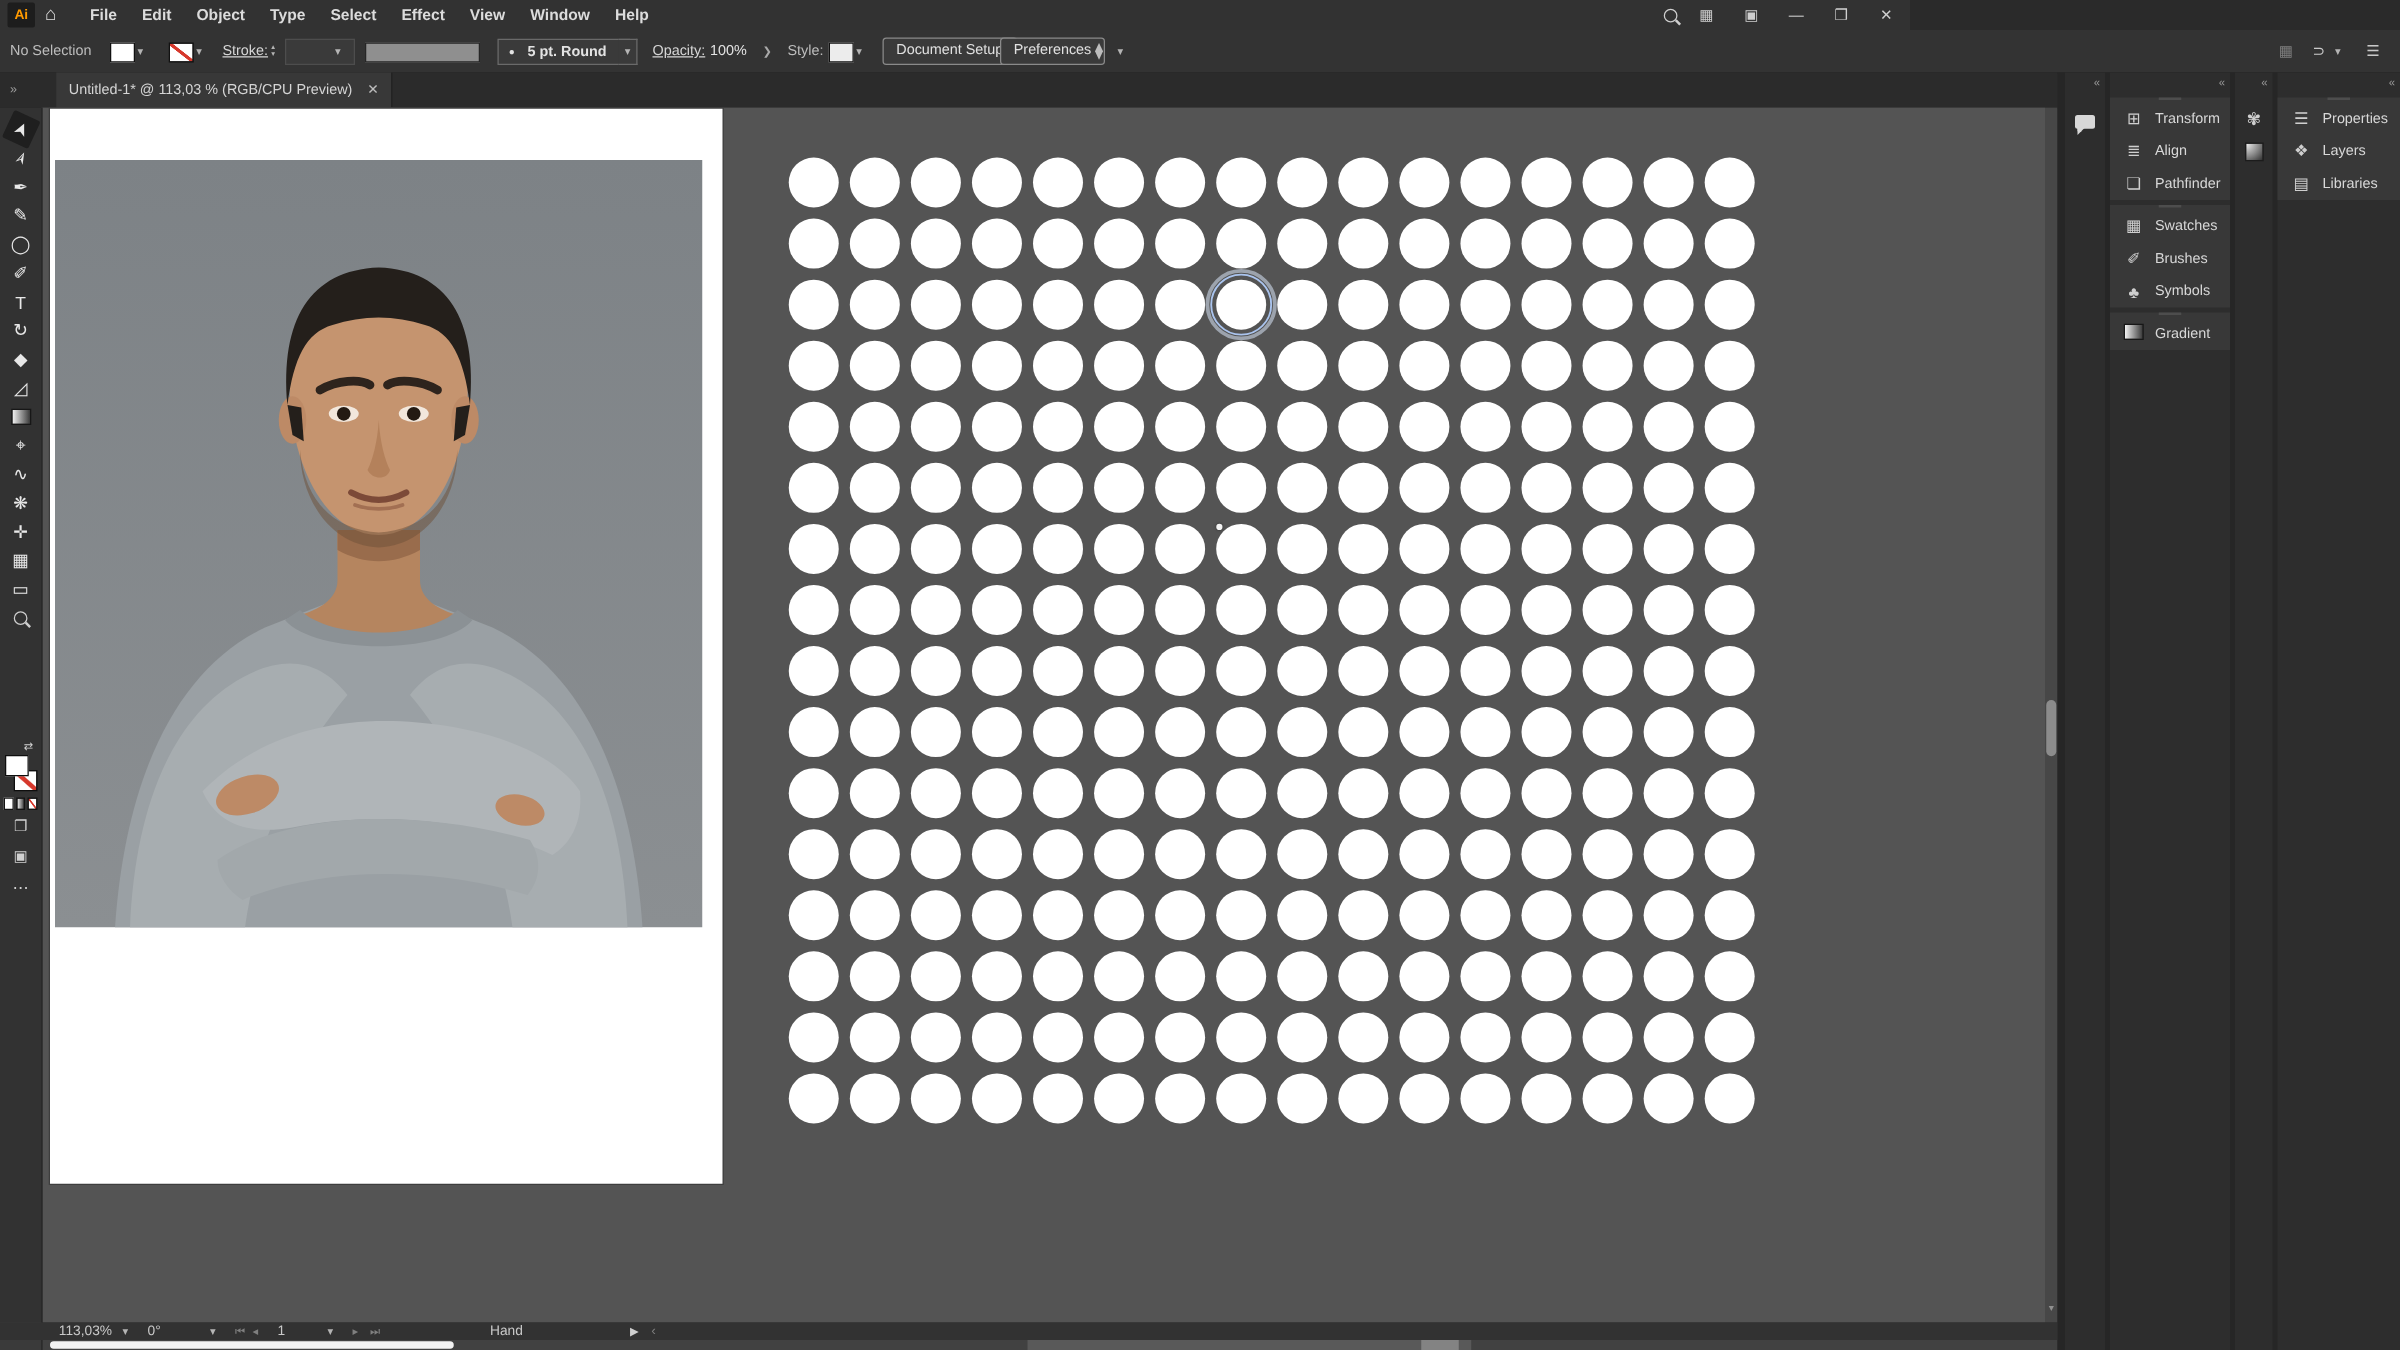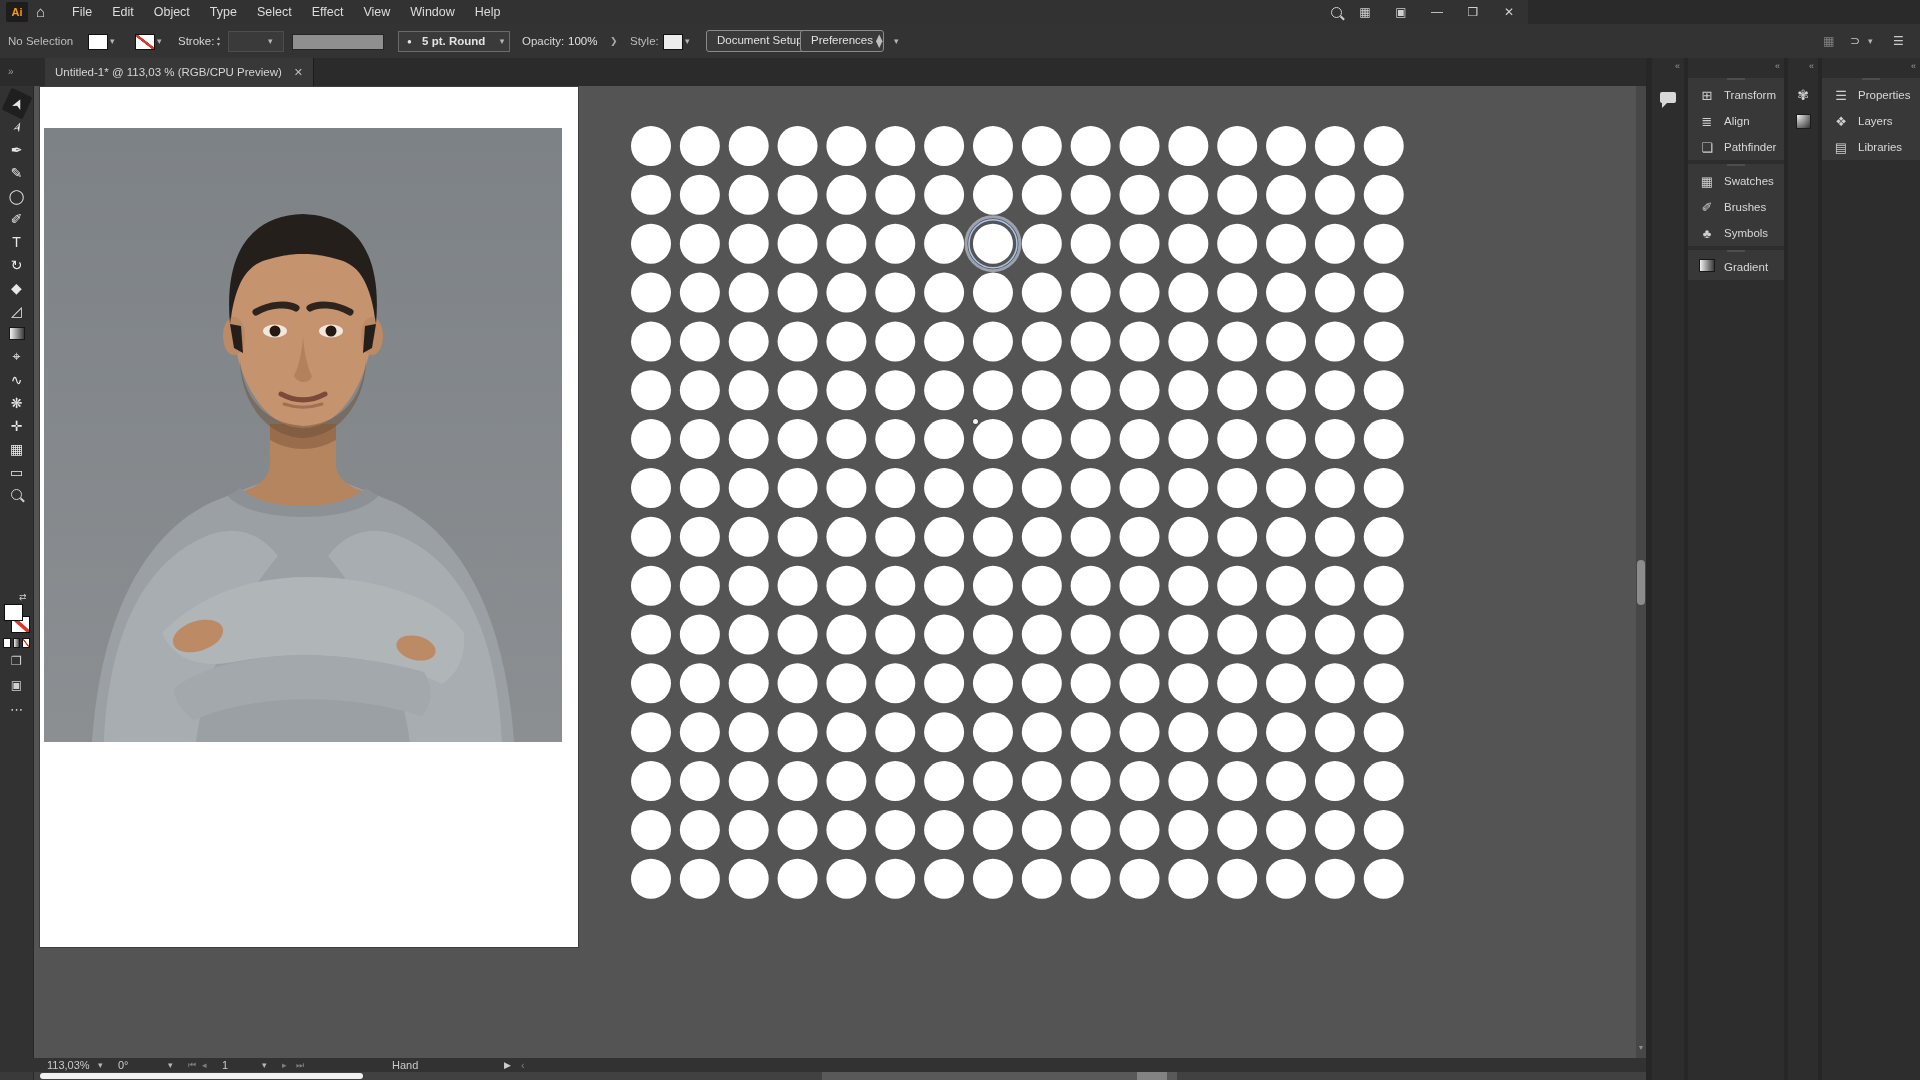--- a/index.html
+++ b/index.html
@@ -5,33 +5,33 @@
   html,body{margin:0;padding:0;background:#1e1e1e;}
   #app{position:relative;width:1920px;height:1080px;overflow:hidden;
        font-family:"Liberation Sans","DejaVu Sans",sans-serif;
        background:#2a2a2a;color:#d6d6d6;-webkit-font-smoothing:antialiased;}
   .abs{position:absolute;}
   
   .menubar{left:0;top:0;width:1528px;height:24px;background:#323232;border-bottom:1px solid #232323;}
   .ai-logo{left:6px;top:2px;width:22px;height:20px;background:#1d1d1d;color:#ff9a00;font-weight:bold;
            font-size:11px;text-align:center;line-height:20px;border-radius:2px;}
   .home-ico{left:36px;top:1px;font-size:15px;color:#e0e0e0;line-height:22px;}
-  .menu-items{left:62px;top:0;height:24px;display:flex;}
+  .menu-items{left:62px;top:0;height:24px;display:flex;font-weight:bold;}
   .menu-item{padding:0 10px;font-size:12.5px;color:#dcdcdc;line-height:24px;cursor:default;}
   .mb-right{right:6px;top:0;height:24px;display:flex;align-items:center;gap:10px;}
   .mb-ico{width:26px;text-align:center;font-size:12px;color:#cfcfcf;}
   .mag{position:relative;width:9px;height:9px;border:1.6px solid #cfcfcf;border-radius:50%;display:inline-block;}
   .mag::after{content:"";position:absolute;left:8px;top:9px;width:5px;height:1.6px;background:#cfcfcf;transform:rotate(45deg);}
   
   .controlbar{left:0;top:24px;width:1920px;height:34px;background:#333333;border-bottom:1px solid #1f1f1f;font-size:11.5px;}
   .cb{top:0;height:34px;line-height:34px;}
   .chip{top:10px;width:18px;height:14px;background:#ffffff;border:1px solid #111;}
   .chip.stroke-slash{background:linear-gradient(to top right,#fff 43%,#d6382c 45%,#d6382c 55%,#fff 57%);}
   .caret{color:#b5b5b5;font-size:9px;}
-  .underl{}
+  .underl{text-decoration:underline;}
   .stepper{top:8px;width:9px;height:18px;display:flex;flex-direction:column;justify-content:center;color:#b5b5b5;font-size:6px;line-height:6px;text-align:center;}
   .profilebox{top:10px;width:90px;height:14px;background:#8f8f8f;border:1px solid #262626;}
   .brushfield{top:7px;width:96px;height:19px;border:1px solid #6a6a6a;background:#3a3a3a;color:#e3e3e3;
               font-size:11.5px;line-height:19px;padding-left:8px;}
   .ddbtn{top:7px;width:14px;height:19px;border:1px solid #6a6a6a;border-left:none;background:#3a3a3a;text-align:center;line-height:19px;}
   .cbtn{top:6px;height:20px;border:1px solid #8a8a8a;border-radius:3px;background:#3a3a3a;color:#e0e0e0;
         font-size:11.5px;line-height:18px;padding:0 10px;}
   
   .tabrow{left:0;top:58px;width:1646px;height:28px;background:#2b2b2b;border-bottom:1px solid #1d1d1d;}
   .doctab{left:45px;top:0;height:28px;background:#383838;color:#d5d5d5;font-size:11.5px;line-height:28px;

